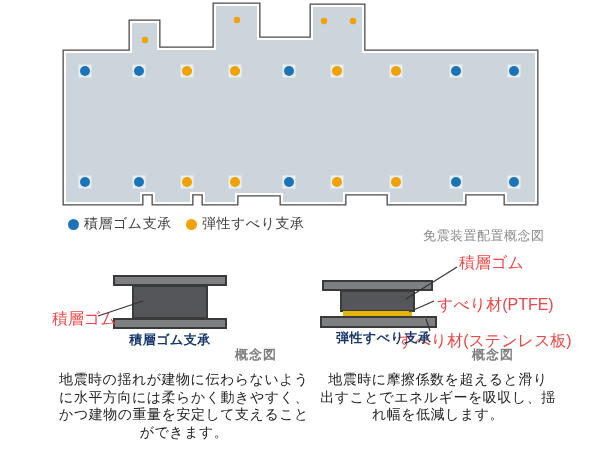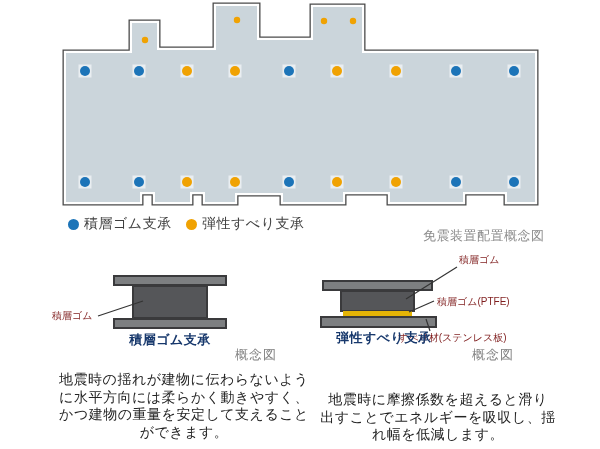--- a/index.html
+++ b/index.html
@@ -28,29 +28,30 @@
     box-sizing:border-box;
   }
   .rubber{
     position:absolute;background:#555659;border:2px solid #3a3a3c;
     box-sizing:border-box;
   }
   .ptfe{
     position:absolute;background:#e4b406;box-sizing:border-box;
   }
   .fig-label{
-    position:absolute;font-size:10px;color:#7f1d1d;white-space:nowrap;
+    position:absolute;font-size:16px;color:#ef4444;white-space:nowrap;
   }
   .fig-title{
     position:absolute;font-size:13px;font-weight:bold;color:#17386c;
     white-space:nowrap;letter-spacing:.5px;
   }
   .fig-caption{
     position:absolute;font-size:13px;color:#7f7f7f;white-space:nowrap;
     letter-spacing:1px;
+    font-weight:bold;
   }
   #leader-svg{position:absolute;left:0;top:0;pointer-events:none;}
   
   .desc{
     position:absolute;font-family:"Liberation Serif","DejaVu Serif",serif;
     font-size:14px;line-height:17.5px;color:#242424;white-space:pre-line;
     letter-spacing:.5px;
     text-align:center;
   }
 </style>
@@ -114,31 +115,31 @@
 <div class="plate" style="left:113px;top:318px;width:114px;height:11px;"></div>
 <div class="fig-label" style="left:52px;top:309px;">積層ゴム</div>
 <div class="fig-title" style="left:113px;top:331px;width:114px;text-align:center;">積層ゴム支承</div>
 <div class="fig-caption" style="left:235px;top:346px;">概念図</div>
 
 <div class="plate" style="left:322px;top:280px;width:111px;height:11px;"></div>
 <div class="rubber" style="left:340px;top:290px;width:75px;height:22px;"></div>
 <div class="ptfe" style="left:343px;top:311px;width:69px;height:5px;"></div>
 <div class="plate" style="left:320px;top:316px;width:117px;height:12px;"></div>
 <div class="fig-label" style="left:459px;top:253px;">積層ゴム</div>
-<div class="fig-label" style="left:437px;top:295px;">積層ゴム(PTFE)</div>
+<div class="fig-label" style="left:437px;top:295px;">すべり材(PTFE)</div>
 <div class="fig-label" style="left:398px;top:331px;">すべり材(ステンレス板)</div>
 <div class="fig-title" style="left:336px;top:329px;">弾性すべり支承</div>
 <div class="fig-caption" style="left:472px;top:346px;">概念図</div>
 
 <svg id="leader-svg" width="600" height="449" viewBox="0 0 600 449">
   <line x1="98" y1="316" x2="143" y2="301" stroke="#333" stroke-width="1.2"></line>
   <line x1="457" y1="267" x2="406" y2="299" stroke="#333" stroke-width="1.2"></line>
   <line x1="434" y1="301" x2="409" y2="312" stroke="#333" stroke-width="1.2"></line>
   <line x1="426" y1="319" x2="430" y2="331" stroke="#333" stroke-width="1.2"></line>
 </svg>
 
 <div class="desc" style="left:53px;top:371px;width:262px;">地震時の揺れが建物に伝わらないよう
 に水平方向には柔らかく動きやすく、
 かつ建物の重量を安定して支えること
 ができます。</div>
-<div class="desc" style="left:307px;top:371px;width:262px;margin-top:20px;">地震時に摩擦係数を超えると滑り
+<div class="desc" style="left:307px;top:371px;width:262px;">地震時に摩擦係数を超えると滑り
 出すことでエネルギーを吸収し、揺
 れ幅を低減します。</div>
 
 </body></html>

